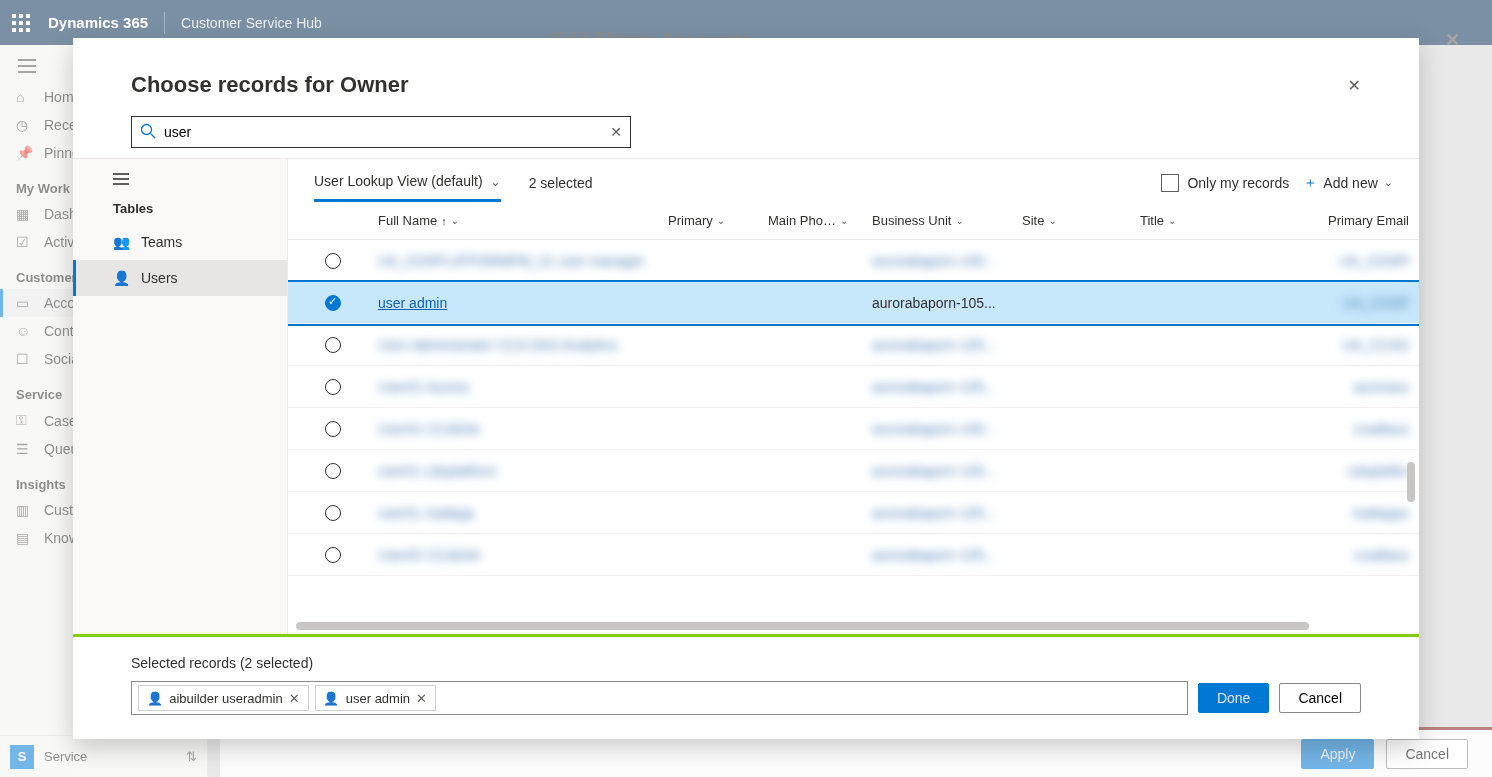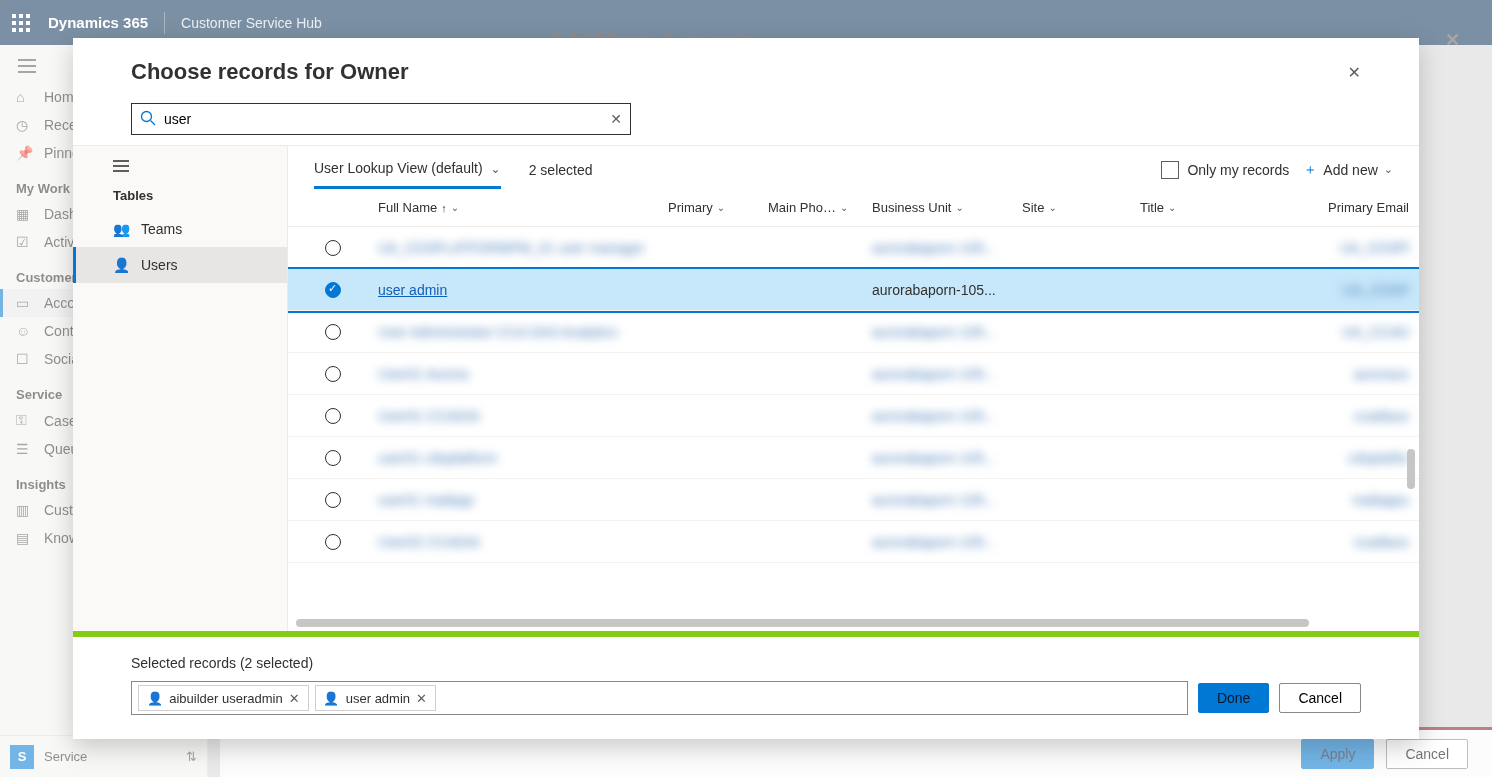--- a/index.html
+++ b/index.html
@@ -26,28 +26,28 @@
   .bottom-switcher .badge { width: 24px; height: 24px; background: #0078d4; color: #fff; display: flex; align-items: center; justify-content: center; font-weight: 600; margin-right: 10px; font-size: 13px; }
   .bottom-switcher .updown { margin-left: auto; color: #605e5c; }
 
   
   .filterhdr { position: absolute; top: 0; left: 519px; right: 0; height: 60px; display: flex; align-items: center; padding: 20px 32px 0; font-size: 20px; font-weight: 600; color: #323130; }
   .filterhdr .close { margin-left: auto; font-size: 18px; color: #605e5c; }
   .filterfooter { position: absolute; bottom: 0; right: 0; left: 220px; height: 50px; display: flex; align-items: center; justify-content: flex-end; padding-right: 24px; border-top: 3px solid #7f1d1d; background: #fafafa; }
   .countlabel { position: absolute; bottom: 12px; left: 230px; font-size: 13px; color: #605e5c; }
 
   .btn { height: 30px; padding: 0 18px; border: 1px solid #8a8886; background: #fff; font-size: 14px; cursor: pointer; border-radius: 2px; }
-  .btn.primary { background: #0078d4; border-color: #0078d4; color: #0f172a; }
+  .btn.primary { background: #0078d4; border-color: #0078d4; color: #e5e5e5; }
 
   
   .dim { position: absolute; inset: 0; background: rgba(255,255,255,.45); }
 
   
   .modal { position: absolute; top: 38px; left: 73px; right: 73px; bottom: 38px; background: #fff; box-shadow: 0 8px 24px rgba(0,0,0,.2); display: flex; flex-direction: column; }
-  .modal-header { padding: 21px 58px 18px; display: flex; align-items: center; }
+  .modal-header { padding: 34px 58px 18px; display: flex; align-items: center; }
   .modal-title { font-size: 22px; font-weight: 600; }
   .modal-header .close { margin-left: auto; font-size: 16px; color: #605e5c; cursor: pointer; }
 
   .search-wrap { padding: 0 58px 0; }
   .search-box { width: 500px; height: 32px; border: 1px solid #323130; display: flex; align-items: center; padding: 0 8px; }
   .search-box .sicon { color: #0078d4; margin-right: 8px; }
   .search-box input { flex: 1; border: none; outline: none; font-size: 14px; }
   .search-box .clear { color: #605e5c; cursor: pointer; }
 
   .modal-body { flex: 1; display: flex; border-top: 1px solid #edebe9; margin-top: 10px; overflow: hidden; }
@@ -85,21 +85,21 @@
   .radio { width: 16px; height: 16px; border: 1.4px solid #323130; border-radius: 50%; }
   .grow.selected { background: #c7e7fa; outline: 2px solid #0078d4; }
   .grow.selected .radio { background: #0078d4; border-color: #0078d4; position: relative; }
   .grow.selected .radio::after { content: "✓"; color:#fff; font-size: 11px; position:absolute; top:-1px; left:2px; }
   .blurred { filter: blur(5px); color: #4a7fb8; }
   .link { color: #1160b7; text-decoration: underline; }
 
   .hscroll { position: absolute; bottom: 4px; left: 8px; right: 110px; height: 8px; background: #c8c6c4; border-radius: 4px; }
   .vscroll { position: absolute; right: 4px; top: 260px; width: 8px; height: 40px; background: #c8c6c4; border-radius: 4px; }
 
-  .modal-footer { border-top: 6px solid #84cc16; padding: 18px 58px 24px; }
+  .modal-footer { border-top: 3px solid #84cc16; padding: 18px 58px 24px; }
   .sel-label { font-size: 14px; margin-bottom: 10px; }
   .sel-row { display: flex; align-items: center; gap: 10px; }
   .chips { flex: 1; height: 34px; border: 1px solid #8a8886; display: flex; align-items: center; padding: 0 6px; gap: 6px; }
   .chip { display: flex; align-items: center; height: 26px; border: 1px solid #d2d0ce; padding: 0 8px; font-size: 13px; gap: 6px; }
   .chip .x { color: #605e5c; cursor: pointer; }
 
 </style>
 </head>
 <body>
 

